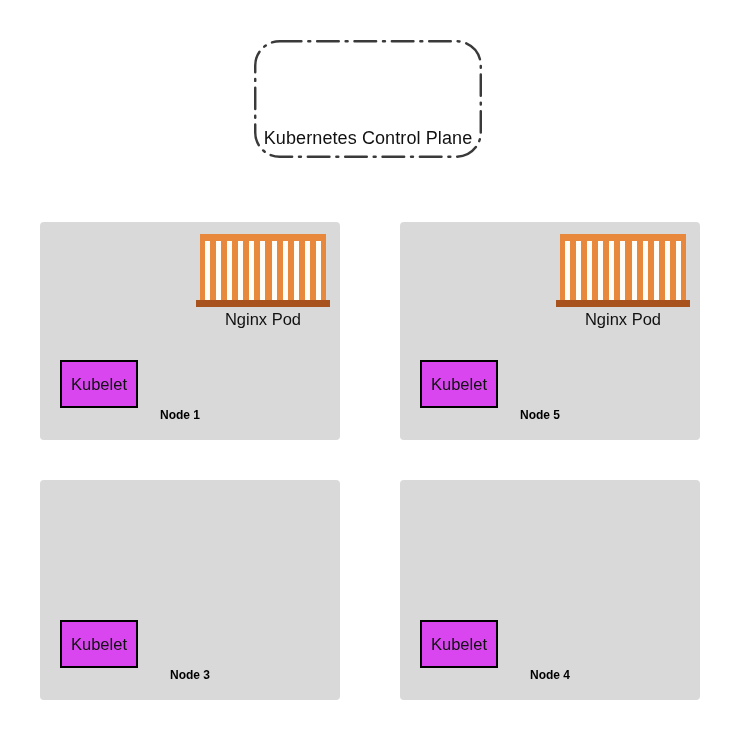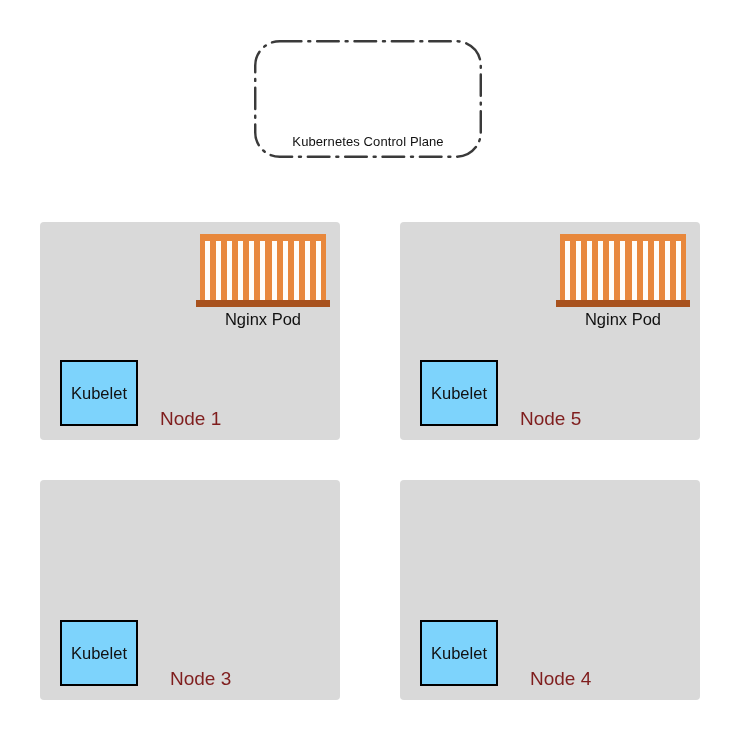--- a/index.html
+++ b/index.html
@@ -27,21 +27,21 @@
     position:absolute;inset:0;
     border-radius:26px;
     pointer-events:none;
   }
   .cp-border svg{display:block;width:100%;height:100%;overflow:visible;}
   .cp-label{
     position:absolute;
     left:0;right:0;
     bottom:9px;
     text-align:center;
-    font-size:13px;
+    font-size:18px;
     color:#111111;
     letter-spacing:0.1px;
     white-space:nowrap;
   }
 
   
   .node{
     position:absolute;
     background:#d9d9d9;
     border-radius:4px;
@@ -92,39 +92,40 @@
     text-align:center;
     font-size:16.5px;
     color:#111111;
     white-space:nowrap;
   }
 
   
   .kubelet{
     position:absolute;
     left:20px;
-    width:78px;height:66px;
-    background:#7dd3fc;
+    width:78px;height:48px;
+    background:#d946ef;
     border:2px solid #000000;
     box-sizing:border-box;
     display:flex;
     align-items:center;
     justify-content:center;
     font-size:16.5px;
     color:#111111;
   }
   .node.n1 .kubelet,.node.n2 .kubelet{top:138px;}
   .node.n3 .kubelet,.node.n4 .kubelet{top:140px;}
 
   .node-name{
     position:absolute;
     left:120px;
-    font-size:19px;
-    color:#7f1d1d;
+    font-size:12px;
+    color:#000000;
     white-space:nowrap;
+    font-weight:bold;
   }
   .node.n1 .node-name,.node.n2 .node-name{top:186px;}
   .node.n3 .node-name,.node.n4 .node-name{top:188px;margin-left:10px;}
 </style>
 </head>
 <body>
 
 <div id="canvas">
 
   <div class="control-plane">

